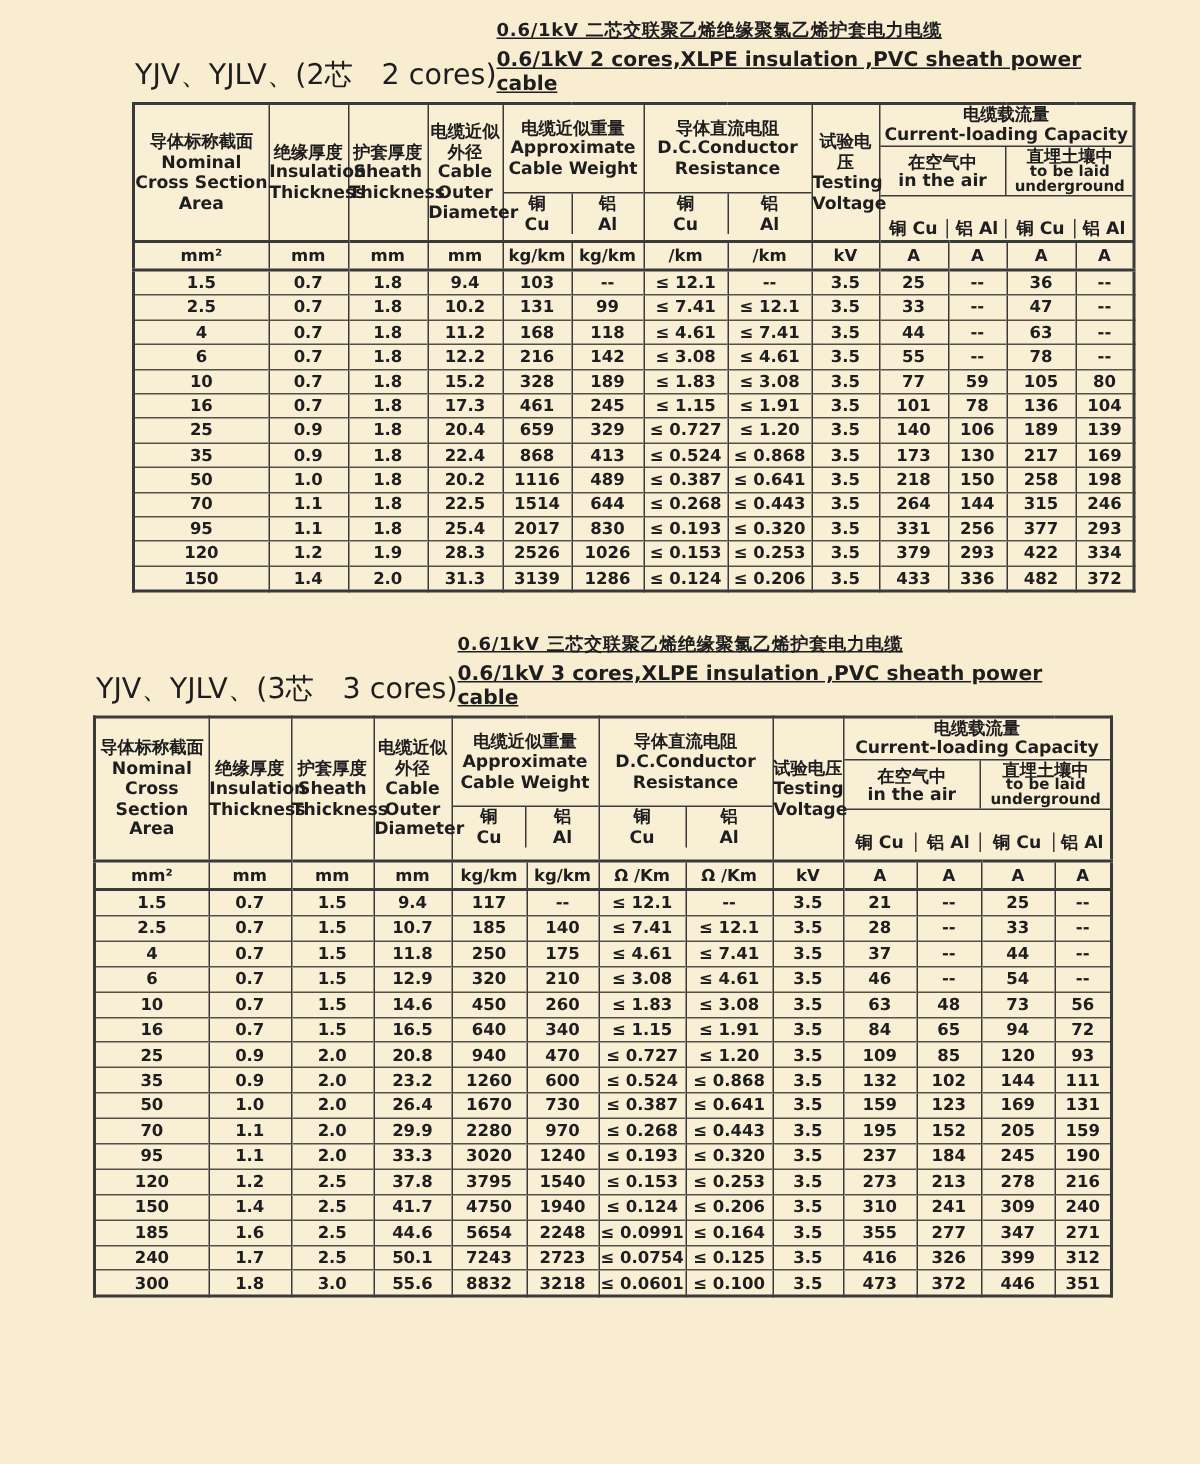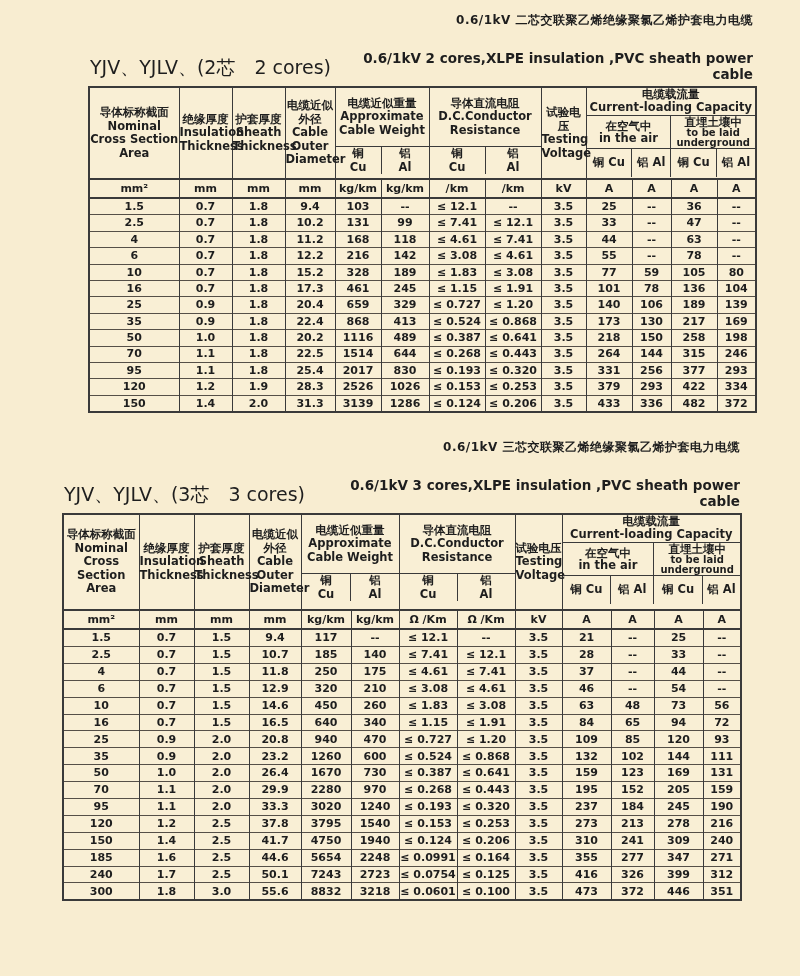--- a/index.html
+++ b/index.html
@@ -10,23 +10,23 @@
     color:#1e1e1e;
     overflow:hidden;
   }
   .titlebar{
     display:flex;justify-content:space-between;align-items:flex-end;
     box-sizing:border-box;
   }
   .titlebar.t1{margin:12px 47px 4px 90px;}
   .titlebar.t2{margin:26px 60px 4px 64px;}
   .model-label{font-size:19px;font-weight:400;white-space:nowrap;padding-bottom:1px;}
-  .titles{text-align:right;}
+  .titles{text-align:left;text-decoration:underline;}
   .title-zh{font-size:12px;font-weight:bold;letter-spacing:.5px;}
-  .title-en{font-size:13.5px;font-weight:bold;margin-top:21px;}
+  .title-en{font-size:13.5px;font-weight:bold;margin-top:3px;}
   table.spec{
     border-collapse:collapse;table-layout:fixed;
     border:2px solid #3a3a3a;
     background:#f9efd5;
   }
   table.spec.t1{margin-left:88px;width:667px;}
   table.spec.t2{margin-left:62px;width:678px;}
   .spec th,.spec td{
     border-left:1.5px solid #3a3a3a;
     padding:0;margin:0;
@@ -50,21 +50,21 @@
   .ctitle{
     flex:0 0 27px;display:flex;flex-direction:column;justify-content:flex-start;
     border-bottom:1.5px solid #3a3a3a;line-height:12.5px;
   }
   .cmid{flex:1 1 auto;display:flex;}
   .cmid .mcell{
     display:flex;flex-direction:column;justify-content:center;
     border-left:1.5px solid #3a3a3a;line-height:12px;
   }
   .cmid .mcell:first-child{border-left:none;}
-  .cleaf{flex:0 0 28px;display:flex;border-top:1.5px solid #3a3a3a;}
+  .cleaf{flex:0 0 28px;display:flex;border-top:1.5px solid #3a3a3a;align-items:flex-end;}
   .cleaf .lcell{
     display:flex;align-items:center;justify-content:center;
     border-left:1.5px solid #3a3a3a;
   }
   .cleaf .lcell:first-child{border-left:none;}
   .small-en{font-size:10px;line-height:10px;font-weight:bold;}
   .spec tr.units td{
     height:17px;font-size:11px;
     border-top:2px solid #3a3a3a;border-bottom:2px solid #3a3a3a;
   }

